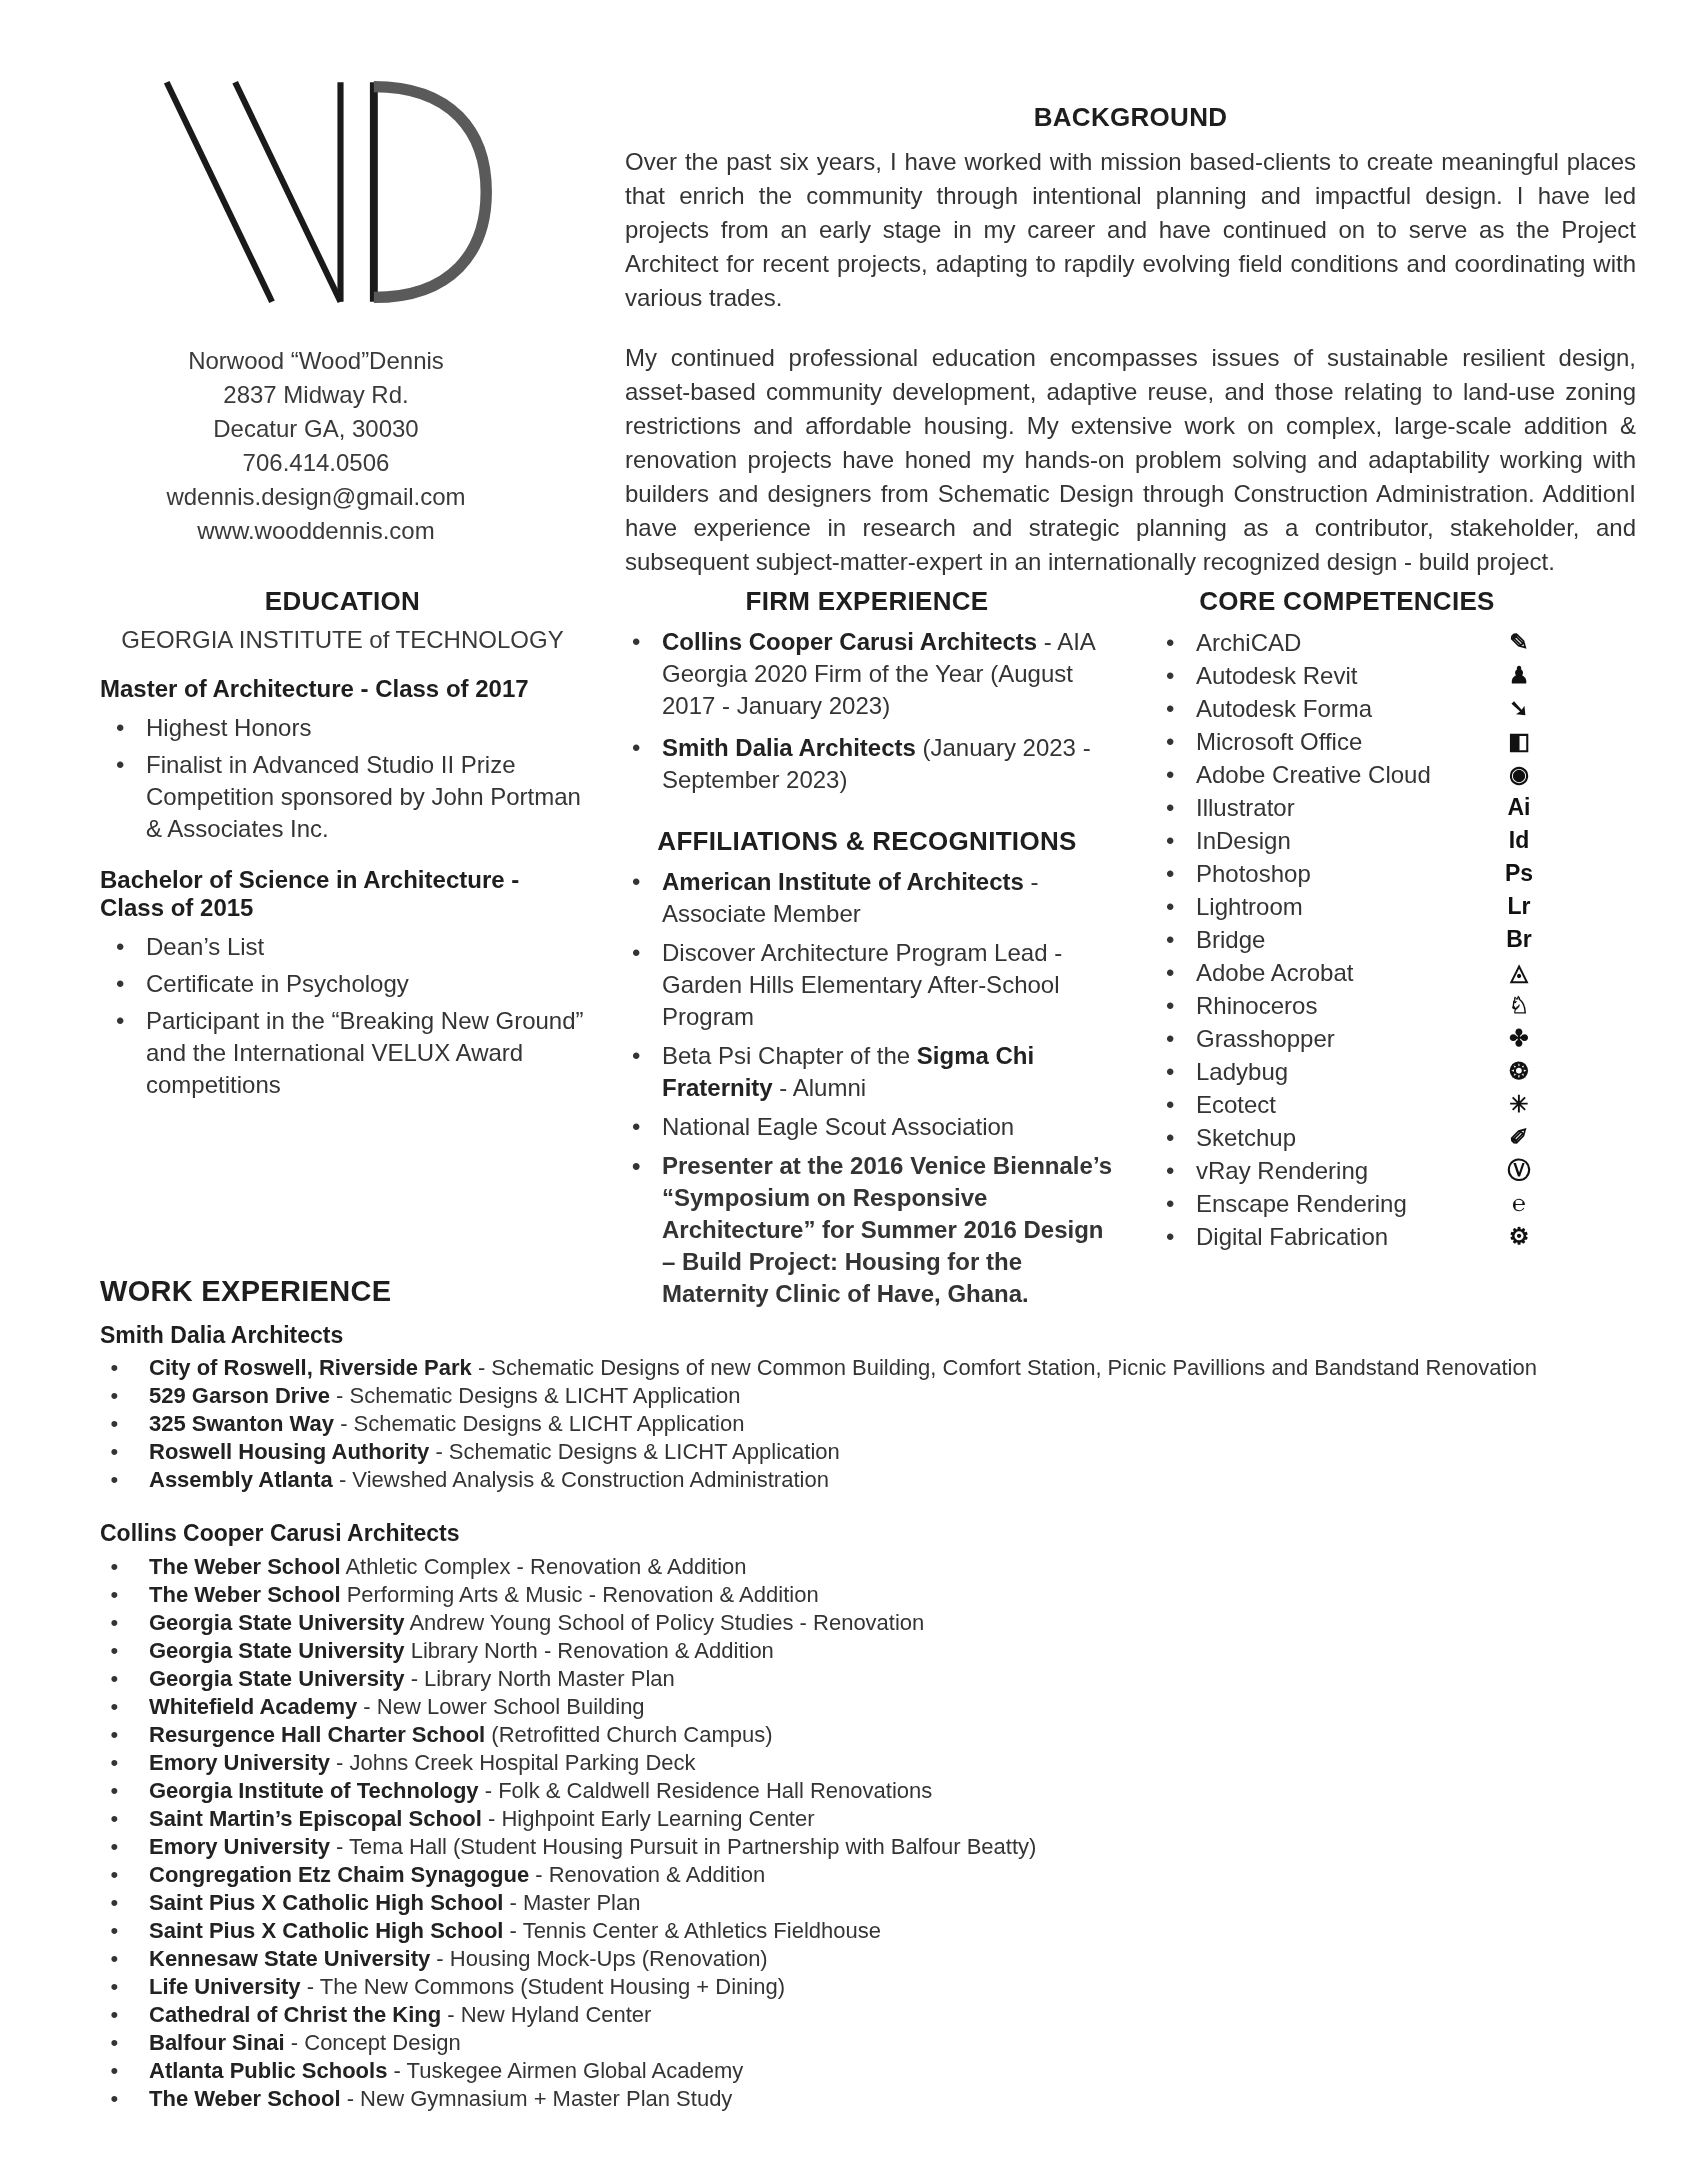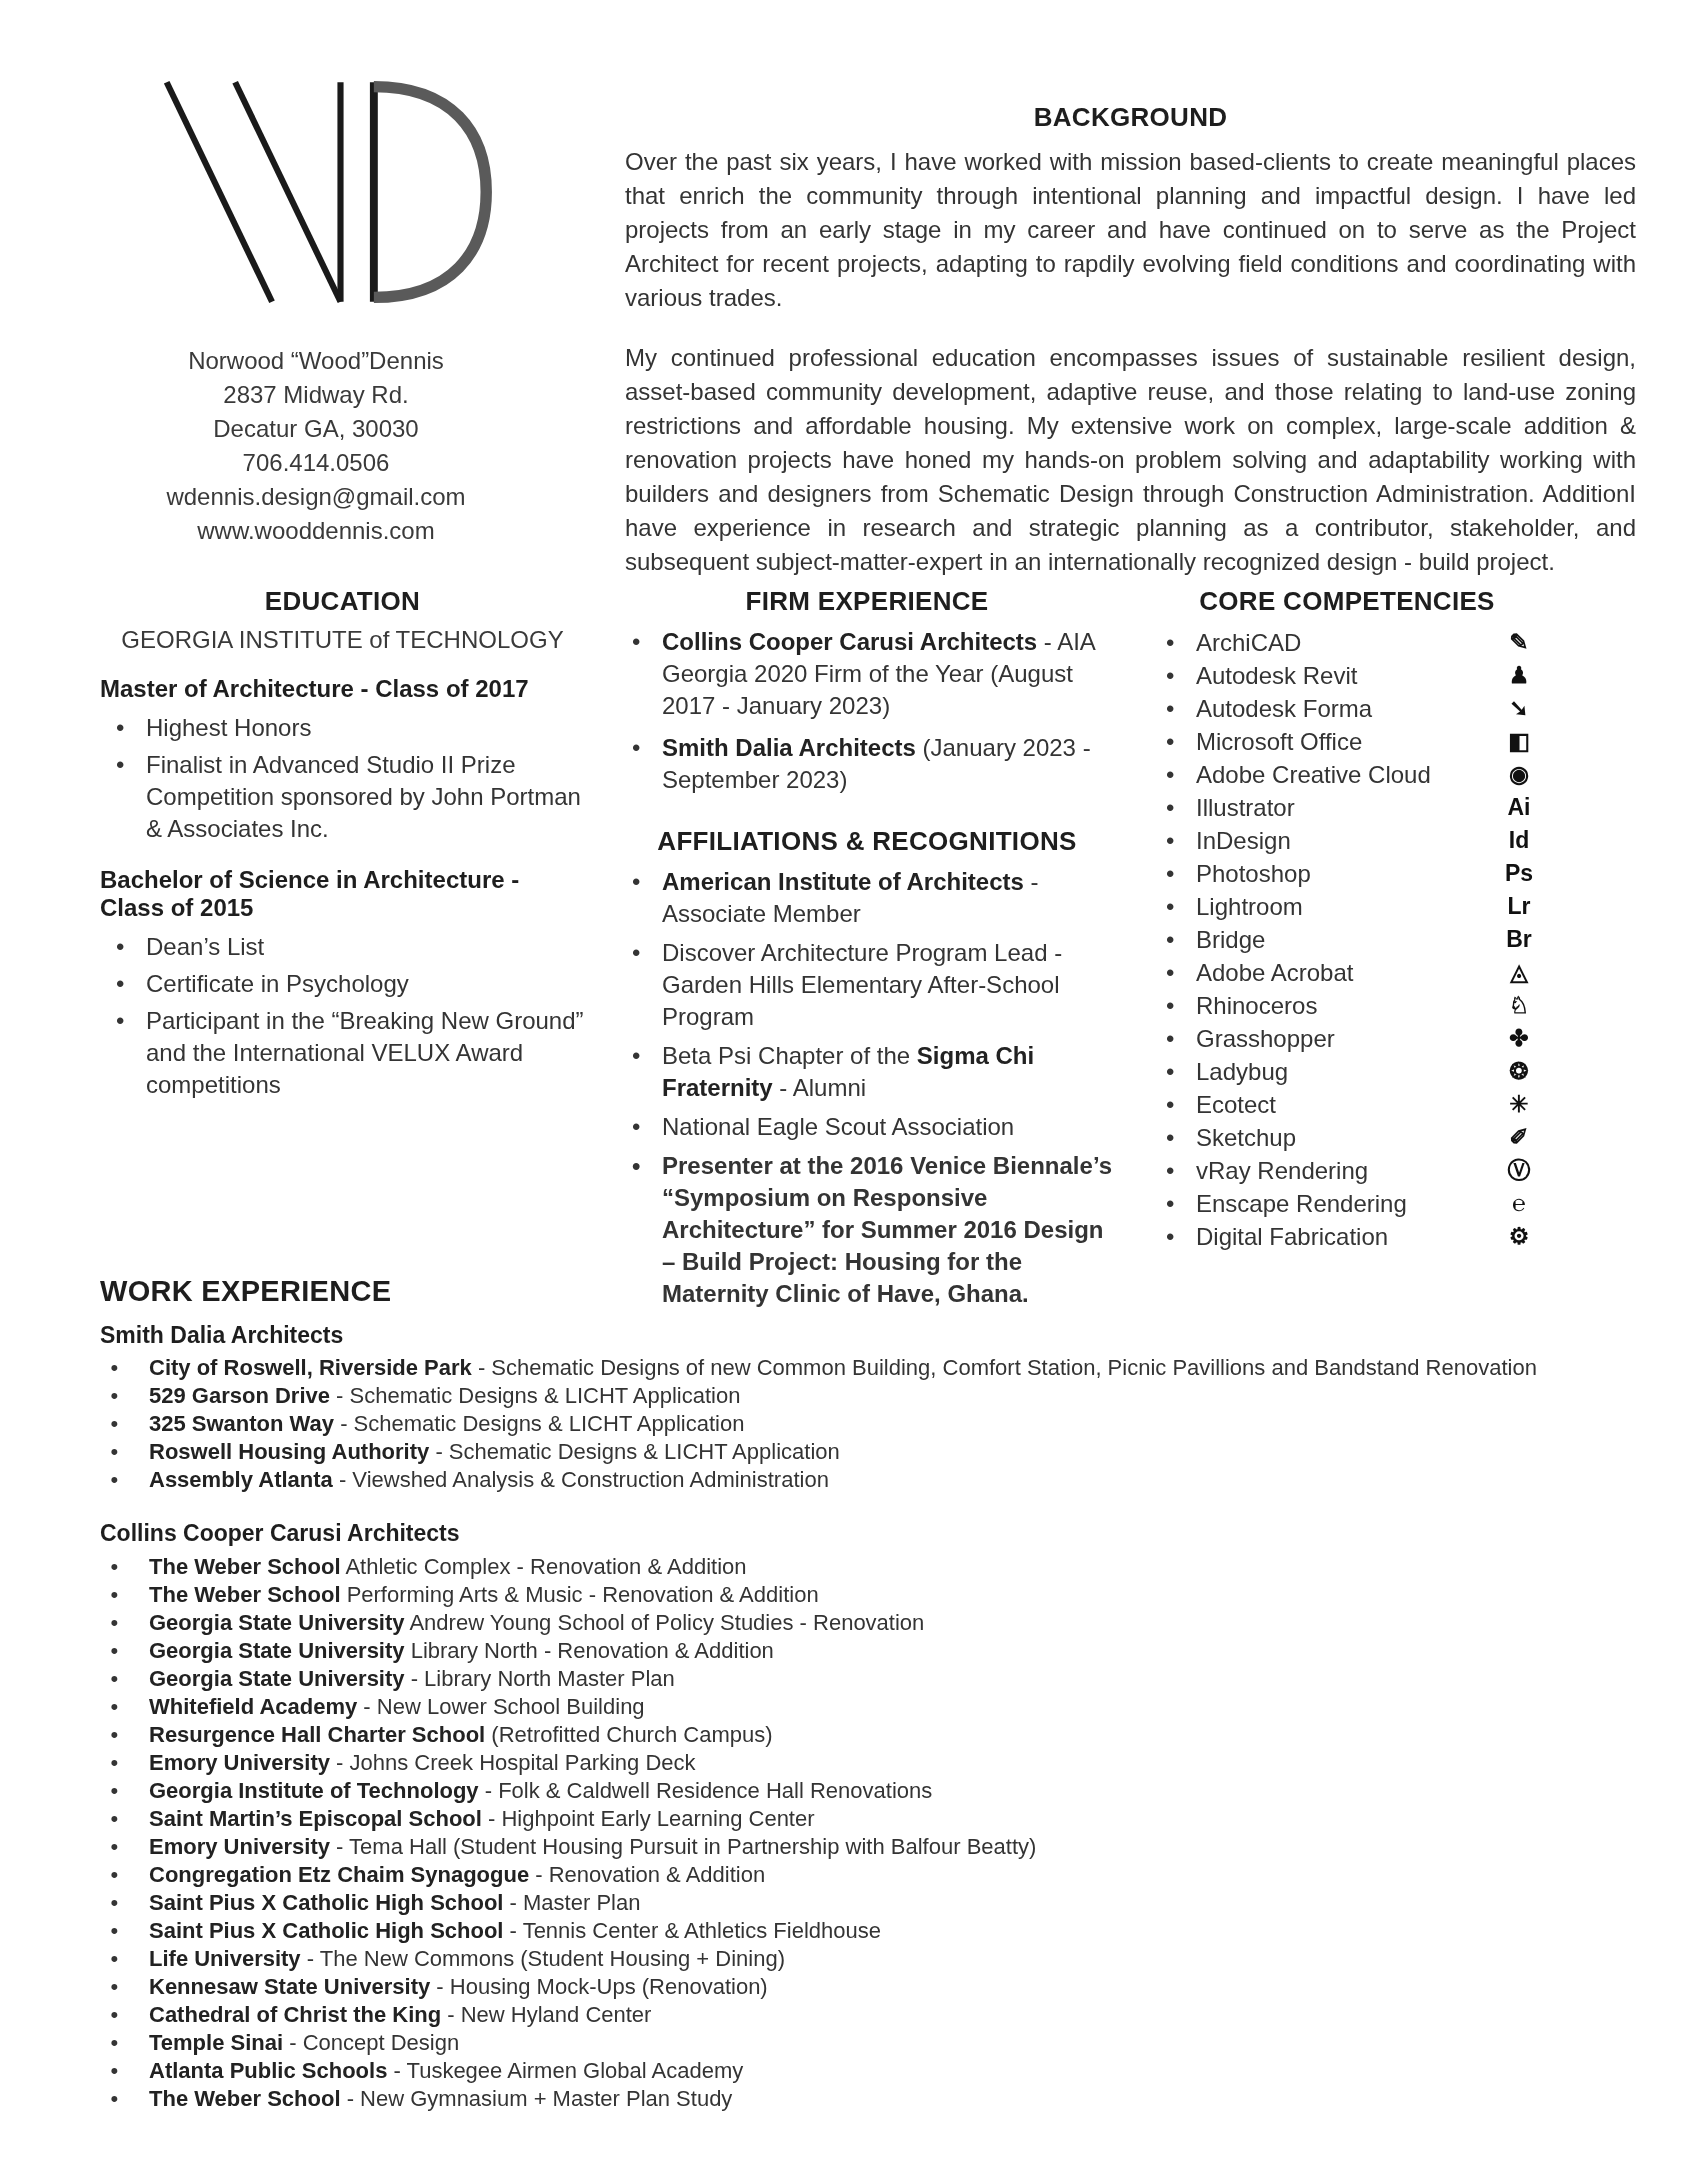--- a/index.html
+++ b/index.html
@@ -293,27 +293,27 @@
           <li><span></span><span class="b">Saint Martin’s Episcopal School</span><span> - Highpoint Early Learning Center</span></li>
 
           <li><span></span><span class="b">Emory University</span><span> - Tema Hall (Student Housing Pursuit in Partnership with Balfour Beatty)</span></li>
 
           <li><span></span><span class="b">Congregation Etz Chaim Synagogue</span><span> - Renovation &amp; Addition</span></li>
 
           <li><span></span><span class="b">Saint Pius X Catholic High School</span><span> - Master Plan</span></li>
 
           <li><span></span><span class="b">Saint Pius X Catholic High School</span><span> - Tennis Center &amp; Athletics Fieldhouse</span></li>
 
+          <li><span></span><span class="b">Kennesaw State University</span><span> - Housing Mock-Ups (Renovation)</span></li>
+
           <li><span></span><span class="b">Life University</span><span> - The New Commons (Student Housing + Dining)</span></li>
 
-          <li><span></span><span class="b">Kennesaw State University</span><span> - Housing Mock-Ups (Renovation)</span></li>
-
           <li><span></span><span class="b">Cathedral of Christ the King</span><span> - New Hyland Center</span></li>
 
-          <li><span></span><span class="b">Temple Sinai</span><span> - Concept Design</span></li>
+          <li><span></span><span class="b">Balfour Sinai</span><span> - Concept Design</span></li>
 
           <li><span></span><span class="b">Atlanta Public Schools</span><span> - Tuskegee Airmen Global Academy</span></li>
 
           <li><span></span><span class="b">The Weber School</span><span> - New Gymnasium + Master Plan Study</span></li>
 
       </ul>
     </div>
   </section>
 
 </div>

